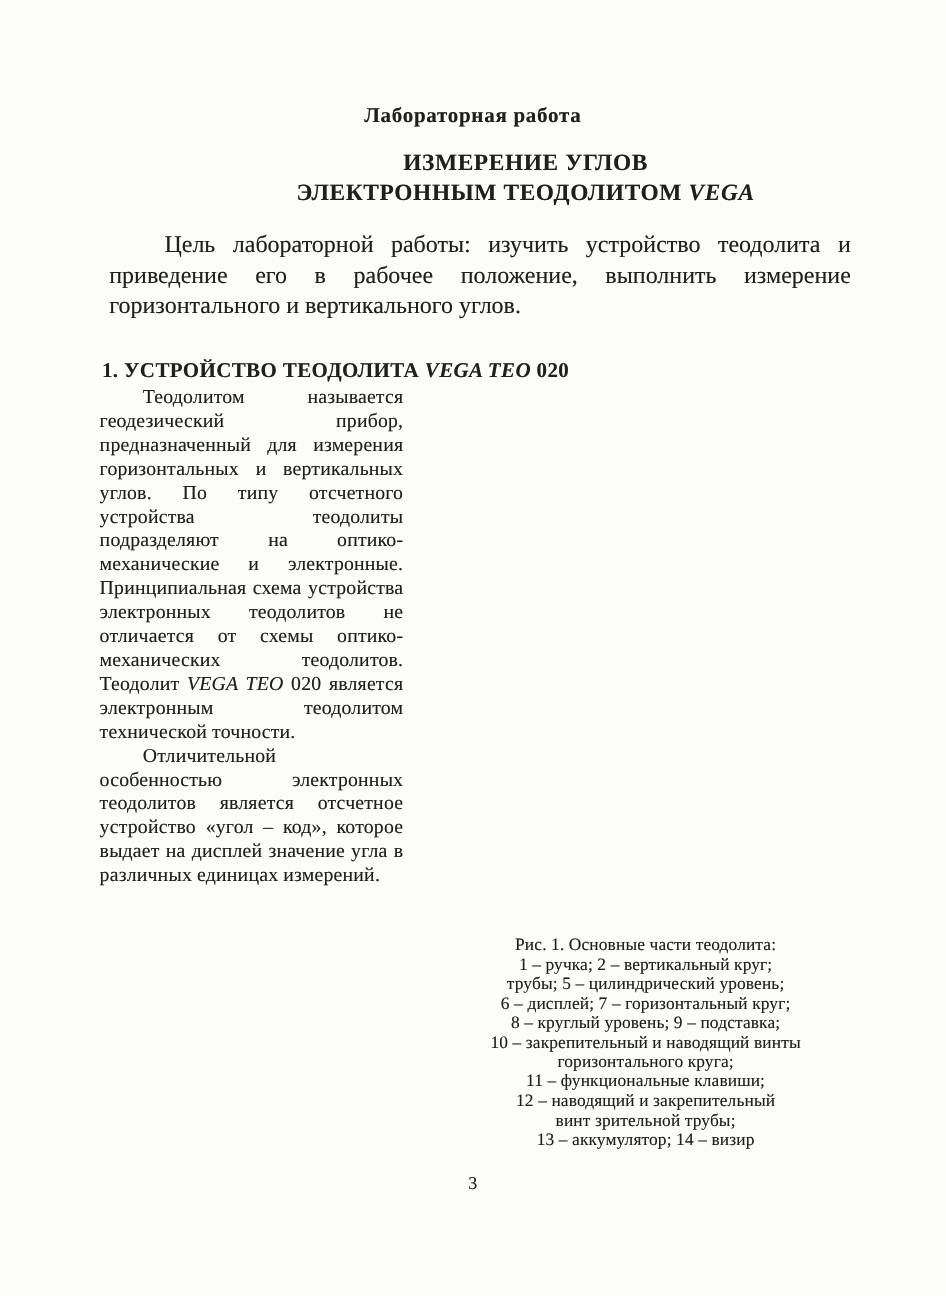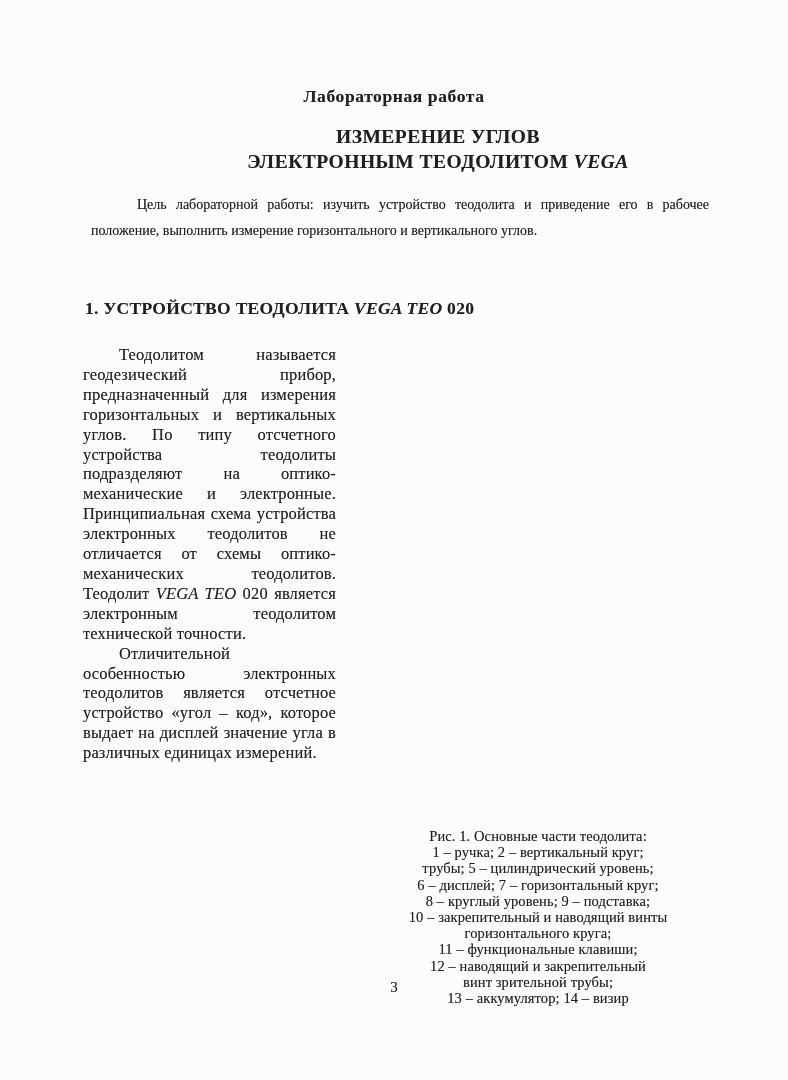--- a/index.html
+++ b/index.html
@@ -22,43 +22,43 @@
     font-size:17.5px;font-weight:bold;
     letter-spacing:.6px;
   }
   .title{
     left:0;top:124px;width:788px;
     font-size:19.5px;font-weight:bold;
     line-height:25px;letter-spacing:.5px;margin-left:44px;
   }
   .intro{
     left:91px;top:192px;width:618px;
-    font-size:14px;line-height:25.6px;
+    font-size:20px;line-height:25.6px;
     text-align:justify;text-indent:46px;
     margin:0;
   }
   .sec-heading{
     left:85px;top:298px;width:620px;
     font-size:17.5px;font-weight:bold;
     text-align:left;letter-spacing:.3px;
   }
   .left-col{
-    left:83px;top:345px;width:253px;
+    left:83px;top:321px;width:253px;
     font-size:16.5px;line-height:19.9px;
     text-align:justify;
     letter-spacing:.15px;
   }
   .left-col p{margin:0;text-indent:36px;}
   .figure-svg{left:340px;top:340px;}
   .caption{
     left:350px;top:780px;width:376px;
     font-size:14.5px;line-height:16.2px;
     text-align:center;letter-spacing:.1px;
   }
-  .caption .cap-title{margin-bottom:0;margin-top:48px;}
+  .caption .cap-title{margin-bottom:0;}
   .pagenum{
     left:0;top:979px;width:788px;text-align:center;
     font-size:15px;
   }
   svg text.callout{
     font-family:"Liberation Sans","DejaVu Sans",sans-serif;
     font-size:19px;fill:#222;
   }
 </style>
 </head>

